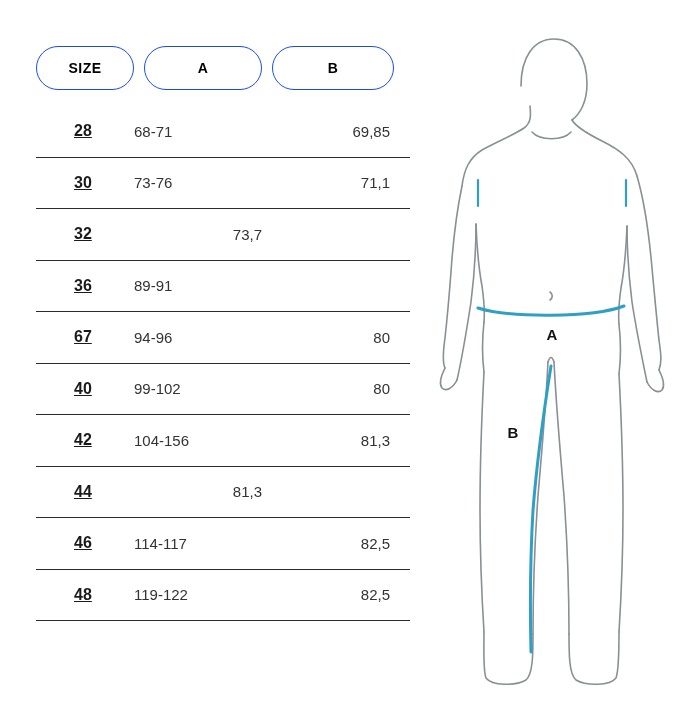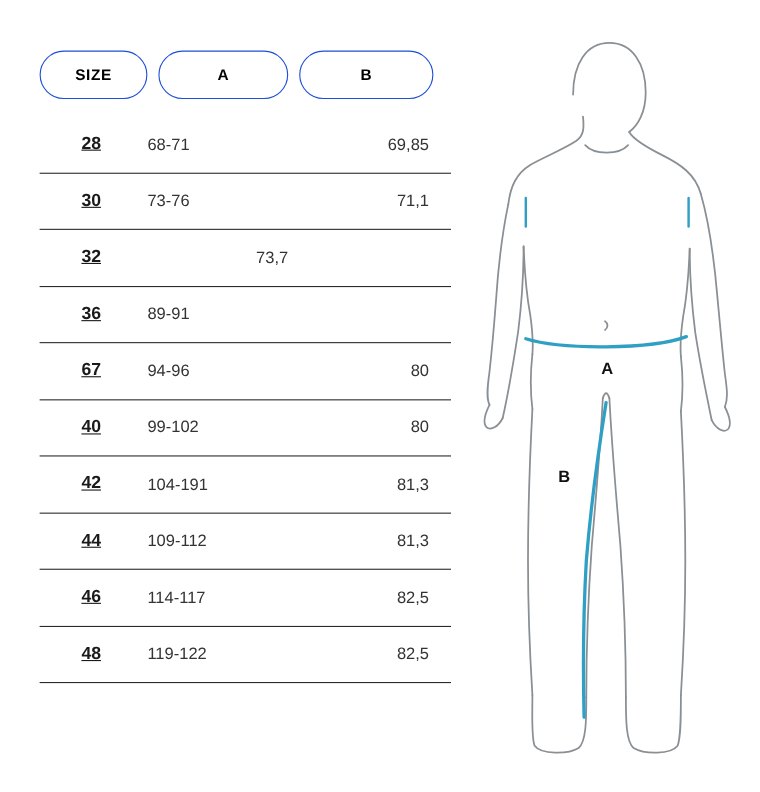--- a/index.html
+++ b/index.html
@@ -160,26 +160,25 @@
       <div class="cell-a">94-96</div>
       <div class="cell-b">80</div>
     </div>
     <div class="data-row">
       <div class="cell-size">40</div>
       <div class="cell-a">99-102</div>
       <div class="cell-b">80</div>
     </div>
     <div class="data-row">
       <div class="cell-size">42</div>
-      <div class="cell-a">104-191</div>
+      <div class="cell-a">104-156</div>
       <div class="cell-b">81,3</div>
     </div>
     <div class="data-row">
       <div class="cell-size">44</div>
-      <div class="cell-a">109-112</div>
       <div class="cell-b">81,3</div>
     </div>
     <div class="data-row">
       <div class="cell-size">46</div>
       <div class="cell-a">114-117</div>
       <div class="cell-b">82,5</div>
     </div>
     <div class="data-row">
       <div class="cell-size">48</div>
       <div class="cell-a">119-122</div>

